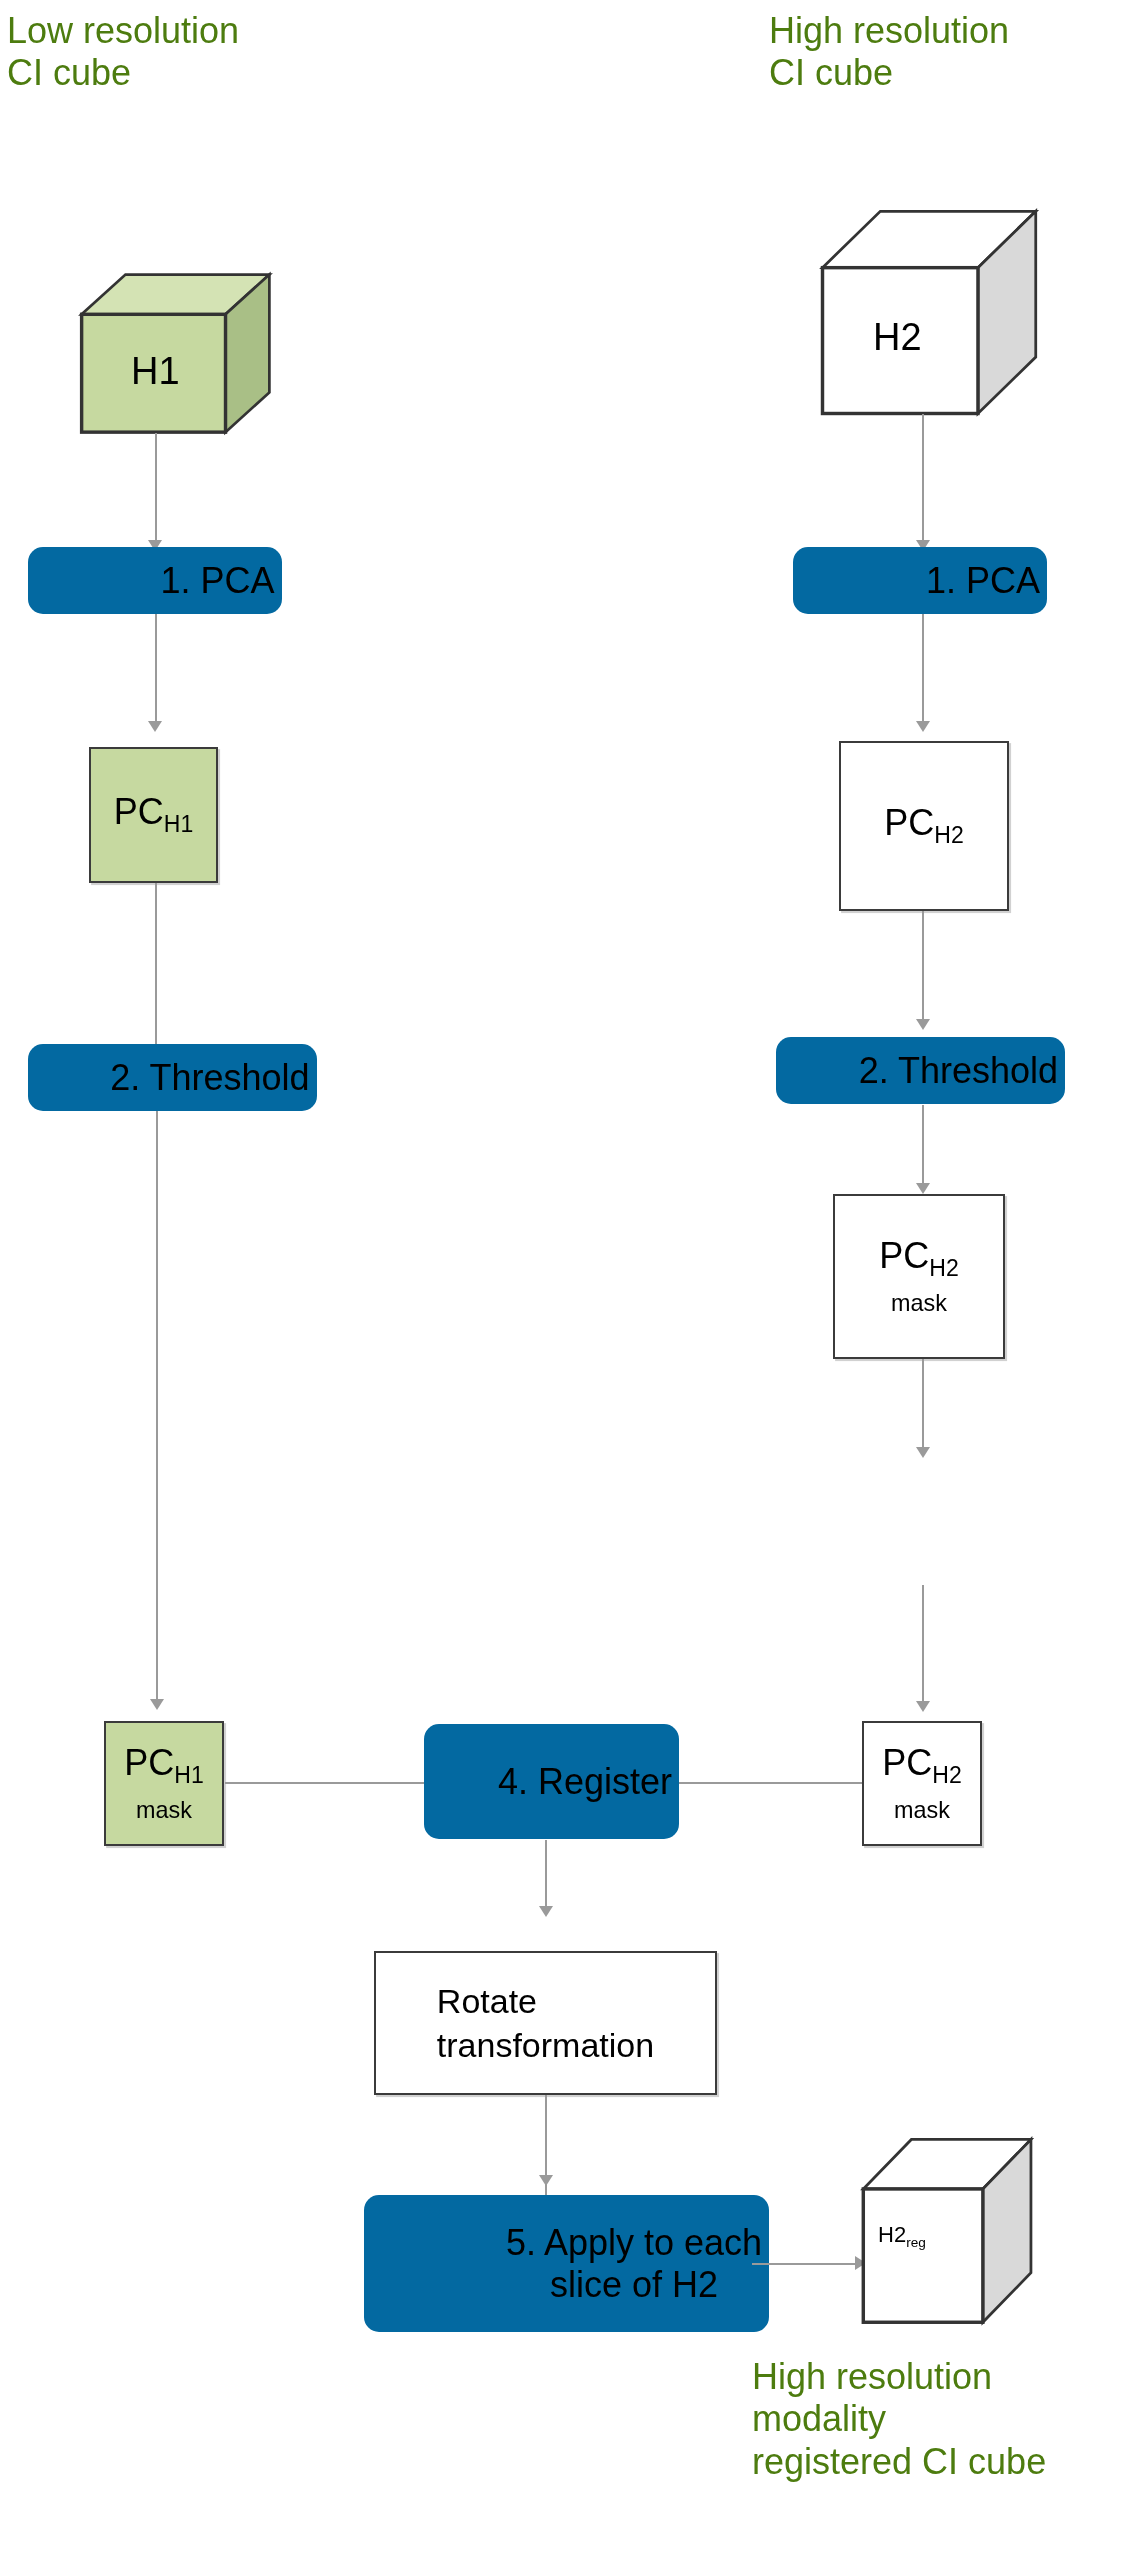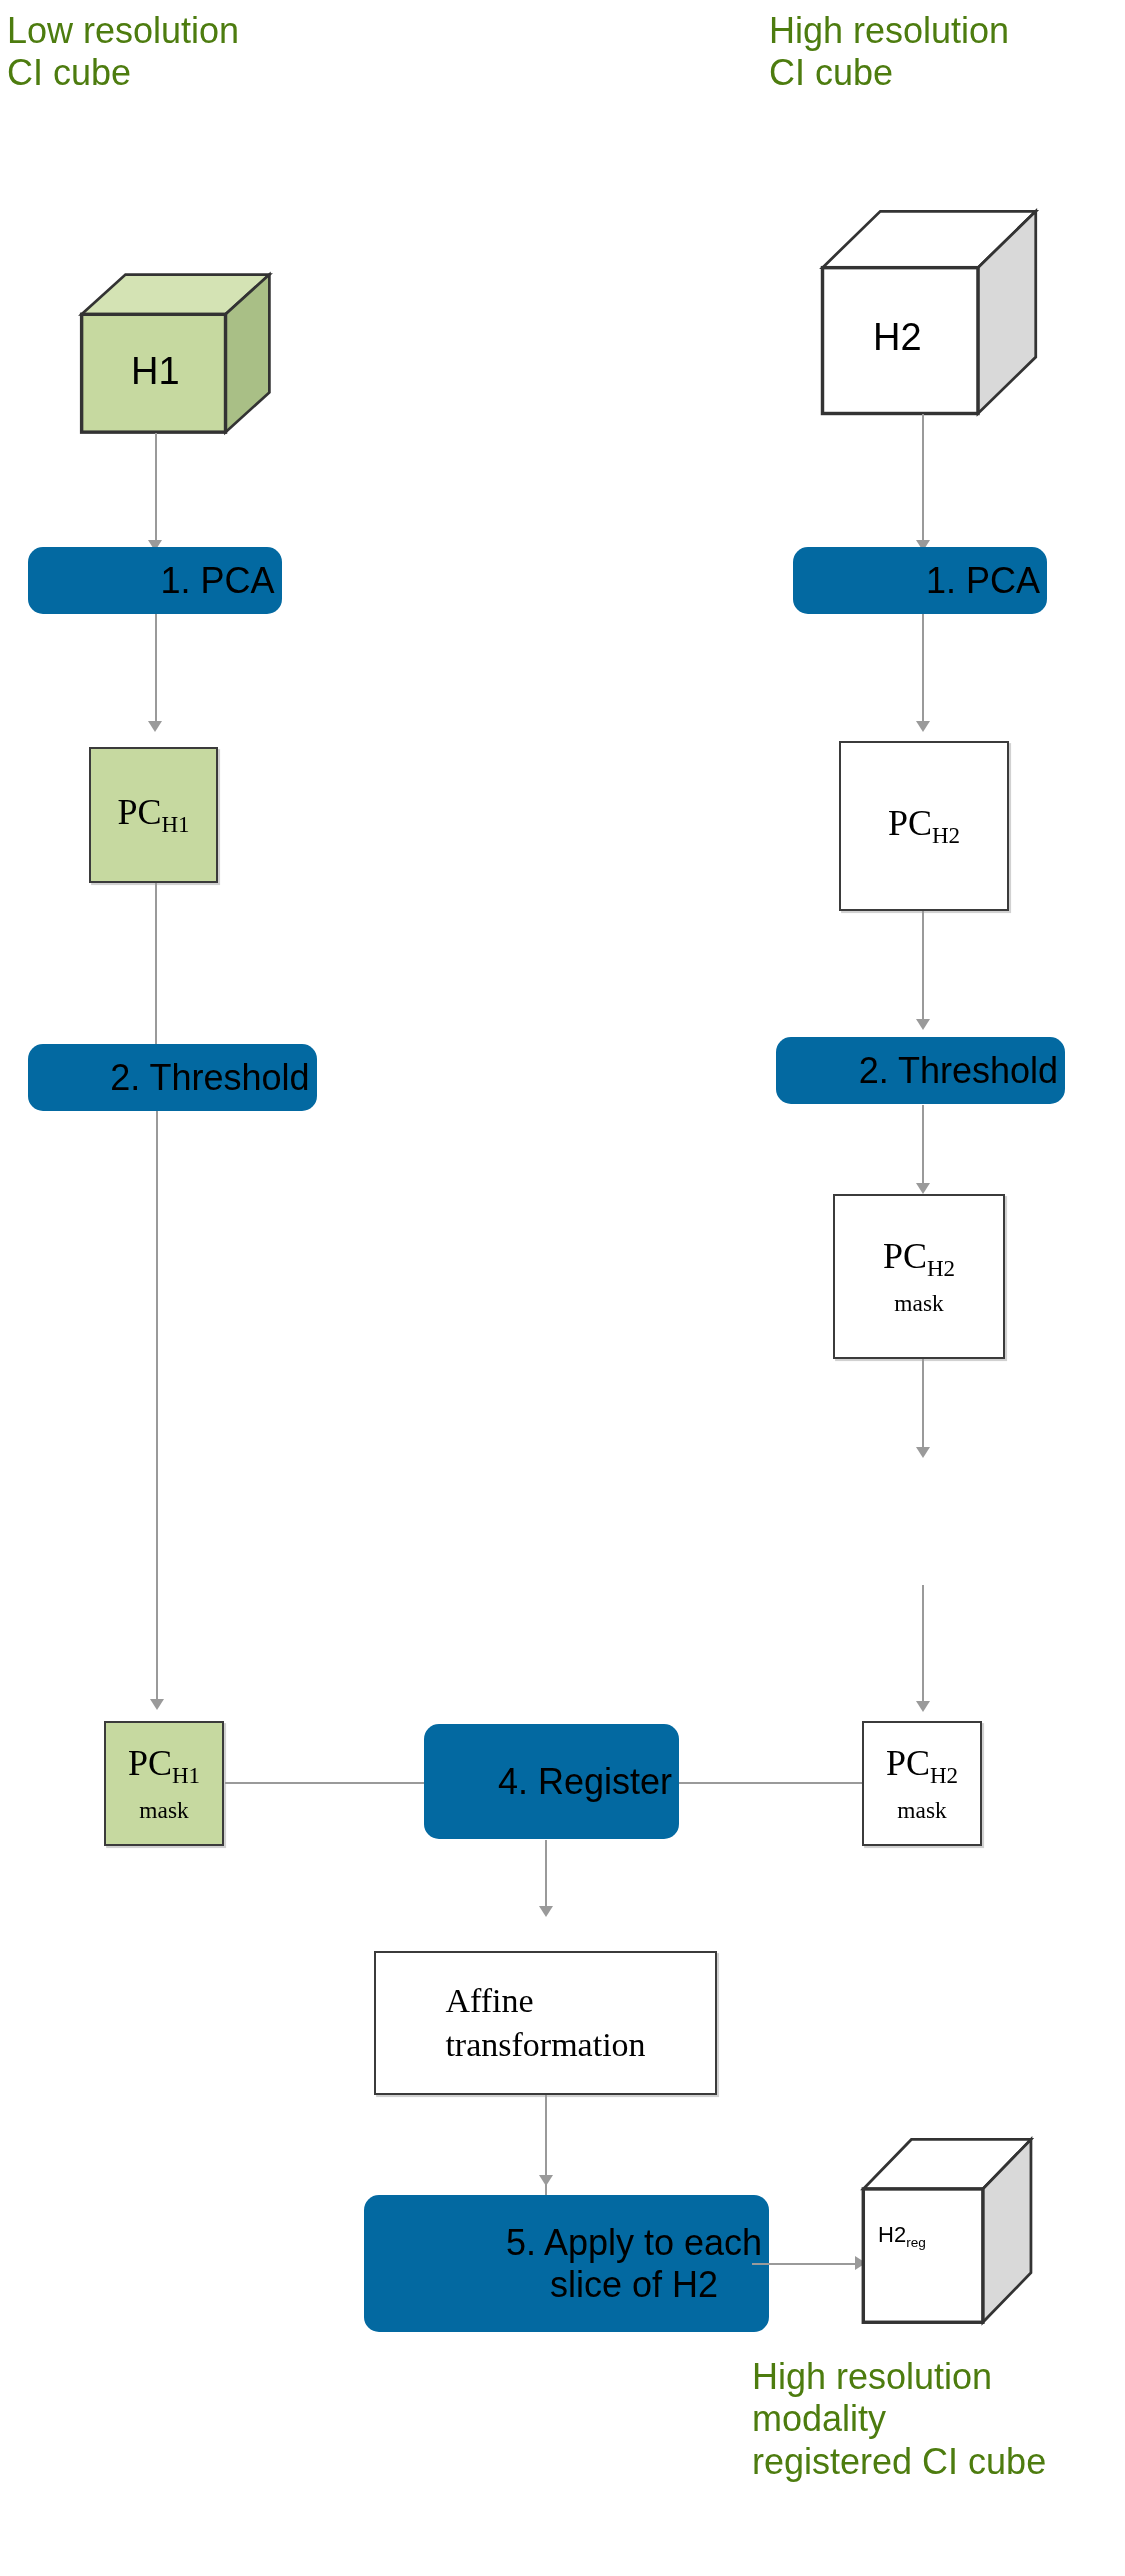--- a/index.html
+++ b/index.html
@@ -51,21 +51,20 @@
     border: 2.1px solid #3b3b3b;
     background: #ffffff;
     display: flex;
     flex-direction: column;
     align-items: center;
     justify-content: center;
     font-size: 36px;
     line-height: 1.05;
     color: #000;
     box-shadow: 2.1px 2.1px 0 rgba(0,0,0,0.18);
-    font-family: Liberation Serif, serif;
   }
   .rect.green { background: #C6D9A0; }
   .rect .sub { font-size: 23.4px; margin-top: 11px; }
   .rect .lbl { display: inline-block; }
   .rect .lbl sub { font-size: 0.64em; }
 
   
   .vline {
     background: #9a9a9a;
     width: 2.1px;
@@ -204,21 +203,21 @@
   <div class="abs hline" style="left:679px; top:1782px; width:183px;"></div>
 
   <div class="abs pill" style="left:424px; top:1724px; width:255px; height:115px;">
     <span>4. Register</span>
   </div>
 
   <div class="abs vline" style="left:545px; top:1840px; height:69px;"></div>
   <div class="abs arrowdown" style="left:539px; top:1906px;"></div>
 
   <div class="abs rect" style="left:374px; top:1951px; width:343px; height:144px; font-size:34px; line-height:1.3; white-space:pre-line;">
-    <span>Affine
+    <span>Rotate
 transformation</span>
   </div>
 
   <div class="abs vline" style="left:545px; top:2095px; height:220px;"></div>
   <div class="abs arrowdown" style="left:539px; top:2175px;"></div>
 
   <div class="abs pill" style="left:364px; top:2195px; width:405px; height:137px;">
     <span>5. Apply to each
 slice of H2</span>
   </div>

